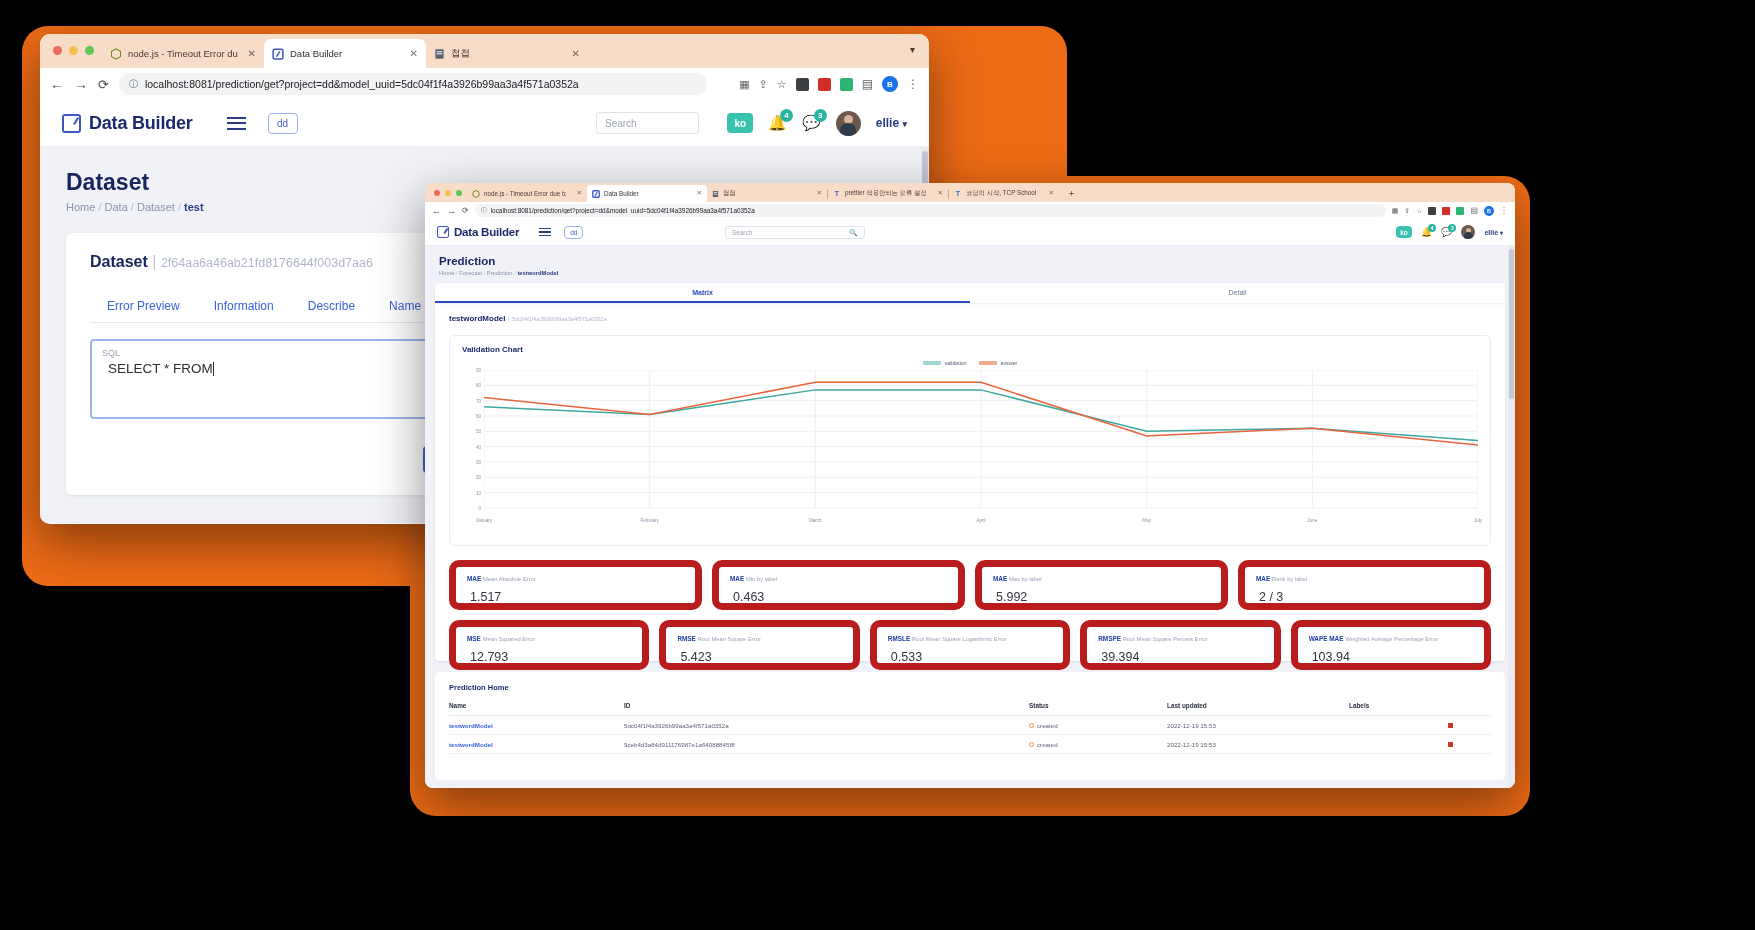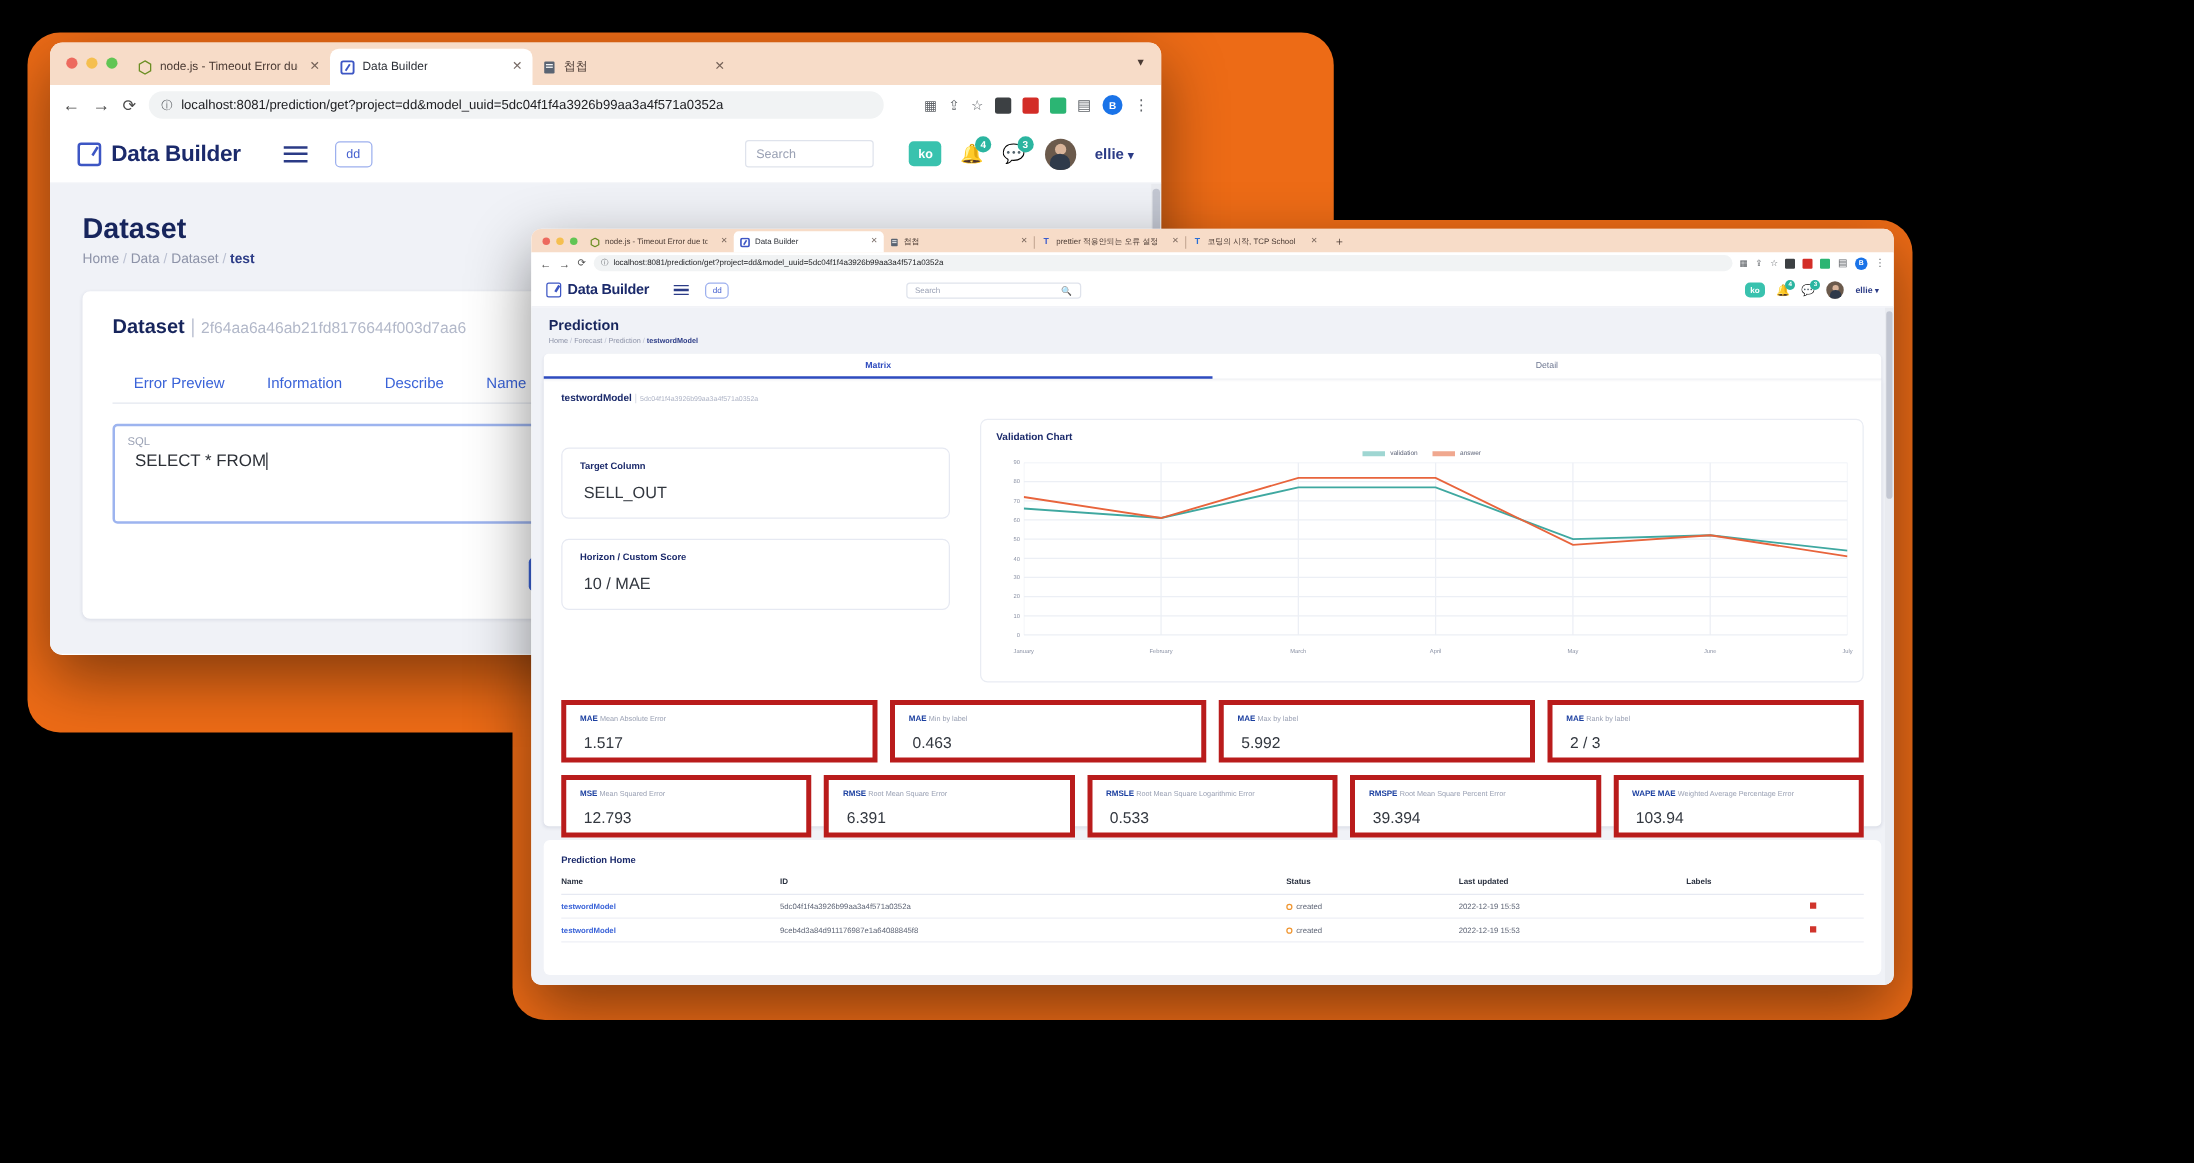--- a/index.html
+++ b/index.html
@@ -139,21 +139,21 @@
   .info-card { background:#fff; border:1px solid #e6e9f2; border-radius:6px; }
   .info-card .lbl { color:#1b2a6b; font-weight:700; }
   .info-card .val { color:#32373f; }
 
   .chart-card { background:#fff; border:1px solid #e9ecf3; border-radius:6px; position:relative; }
   .chart-title { color:#1b2a6b; font-weight:700; }
   .legend { display:flex; align-items:center; justify-content:center; }
   .legend-item { display:flex; align-items:center; color:#5a6176; }
   .legend-swatch { display:inline-block; }
 
-  .metric { background:#fff; border:4px solid #b91c1c; border-radius:0; }
+  .metric { background:#fff; border:7px solid #b91c1c; border-radius:10px; }
   .metric .mk { color:#1b3fa0; font-weight:700; }
   .metric .md { color:#9aa1b4; }
   .metric .mv { color:#32373f; }
 
   .list-card { background:#fff; border-radius:5px; }
   .list-title { color:#1b2a6b; font-weight:700; }
   .thead { color:#2a3140; font-weight:600; border-bottom:1px solid #e6e9f2; }
   .trow { border-bottom:1px solid #eef0f6; }
   .link { color:#3a63d8; font-weight:600; }
   .muted { color:#5d6475; }
@@ -466,30 +466,20 @@
 
     <div class="card" style="margin:0 10px; height:358px; padding:11px 14px 0; border-radius:0 0 4px 4px;">
       <div style="font-size:8px;">
         <span class="model-title">testwordModel</span>
         <span style="color:#d3d7e2;">|</span>
         <span class="model-uuid" style="font-size:5.6px;">5dc04f1f4a3926b99aa3a4f571a0352a</span>
       </div>
 
       <div style="display:flex; gap:24px; margin-top:12px;">
 
-        <div style="width:311px; display:flex; flex-direction:column; gap:16px; padding-top:23px;">
-          <div class="info-card" style="height:57px; padding:9px 14px;">
-            <div class="lbl" style="font-size:7.5px;">Target Column</div>
-            <div class="val" style="font-size:13px; margin-top:9px; padding-left:3px;">SELL_OUT</div>
-          </div>
-          <div class="info-card" style="height:57px; padding:9px 14px;">
-            <div class="lbl" style="font-size:7.5px;">Horizon / Custom Score</div>
-            <div class="val" style="font-size:13px; margin-top:9px; padding-left:3px;">10 / MAE</div>
-          </div>
-        </div>
 
         <div class="chart-card" style="flex:1; height:211px; padding:9px 12px;">
           <div class="chart-title" style="font-size:8px;">Validation Chart</div>
 
           <div class="legend" style="gap:12px; margin-top:6px;">
             <span class="legend-item" style="gap:4px; font-size:5.2px;">
               <span class="legend-swatch" style="width:18px;height:4px;background:#9fd6d2;"></span>
               <span>validation</span>
             </span>
             <span class="legend-item" style="gap:4px; font-size:5.2px;">
@@ -585,21 +575,21 @@
             <span class="mk">MSE</span>
             <span class="md" style="font-size:5.8px;">Mean Squared Error</span>
           </div>
           <div class="mv" style="font-size:12.5px;margin-top:8px;padding-left:3px;">12.793</div>
         </div>
         <div class="metric" style="flex:1; height:50px; padding:8px 11px;">
           <div style="font-size:6.4px;">
             <span class="mk">RMSE</span>
             <span class="md" style="font-size:5.8px;">Root Mean Square Error</span>
           </div>
-          <div class="mv" style="font-size:12.5px;margin-top:8px;padding-left:3px;">6.391</div>
+          <div class="mv" style="font-size:12.5px;margin-top:8px;padding-left:3px;">5.423</div>
         </div>
         <div class="metric" style="flex:1; height:50px; padding:8px 11px;">
           <div style="font-size:6.4px;">
             <span class="mk">RMSLE</span>
             <span class="md" style="font-size:5.8px;">Root Mean Square Logarithmic Error</span>
           </div>
           <div class="mv" style="font-size:12.5px;margin-top:8px;padding-left:3px;">0.533</div>
         </div>
         <div class="metric" style="flex:1; height:50px; padding:8px 11px;">
           <div style="font-size:6.4px;">

